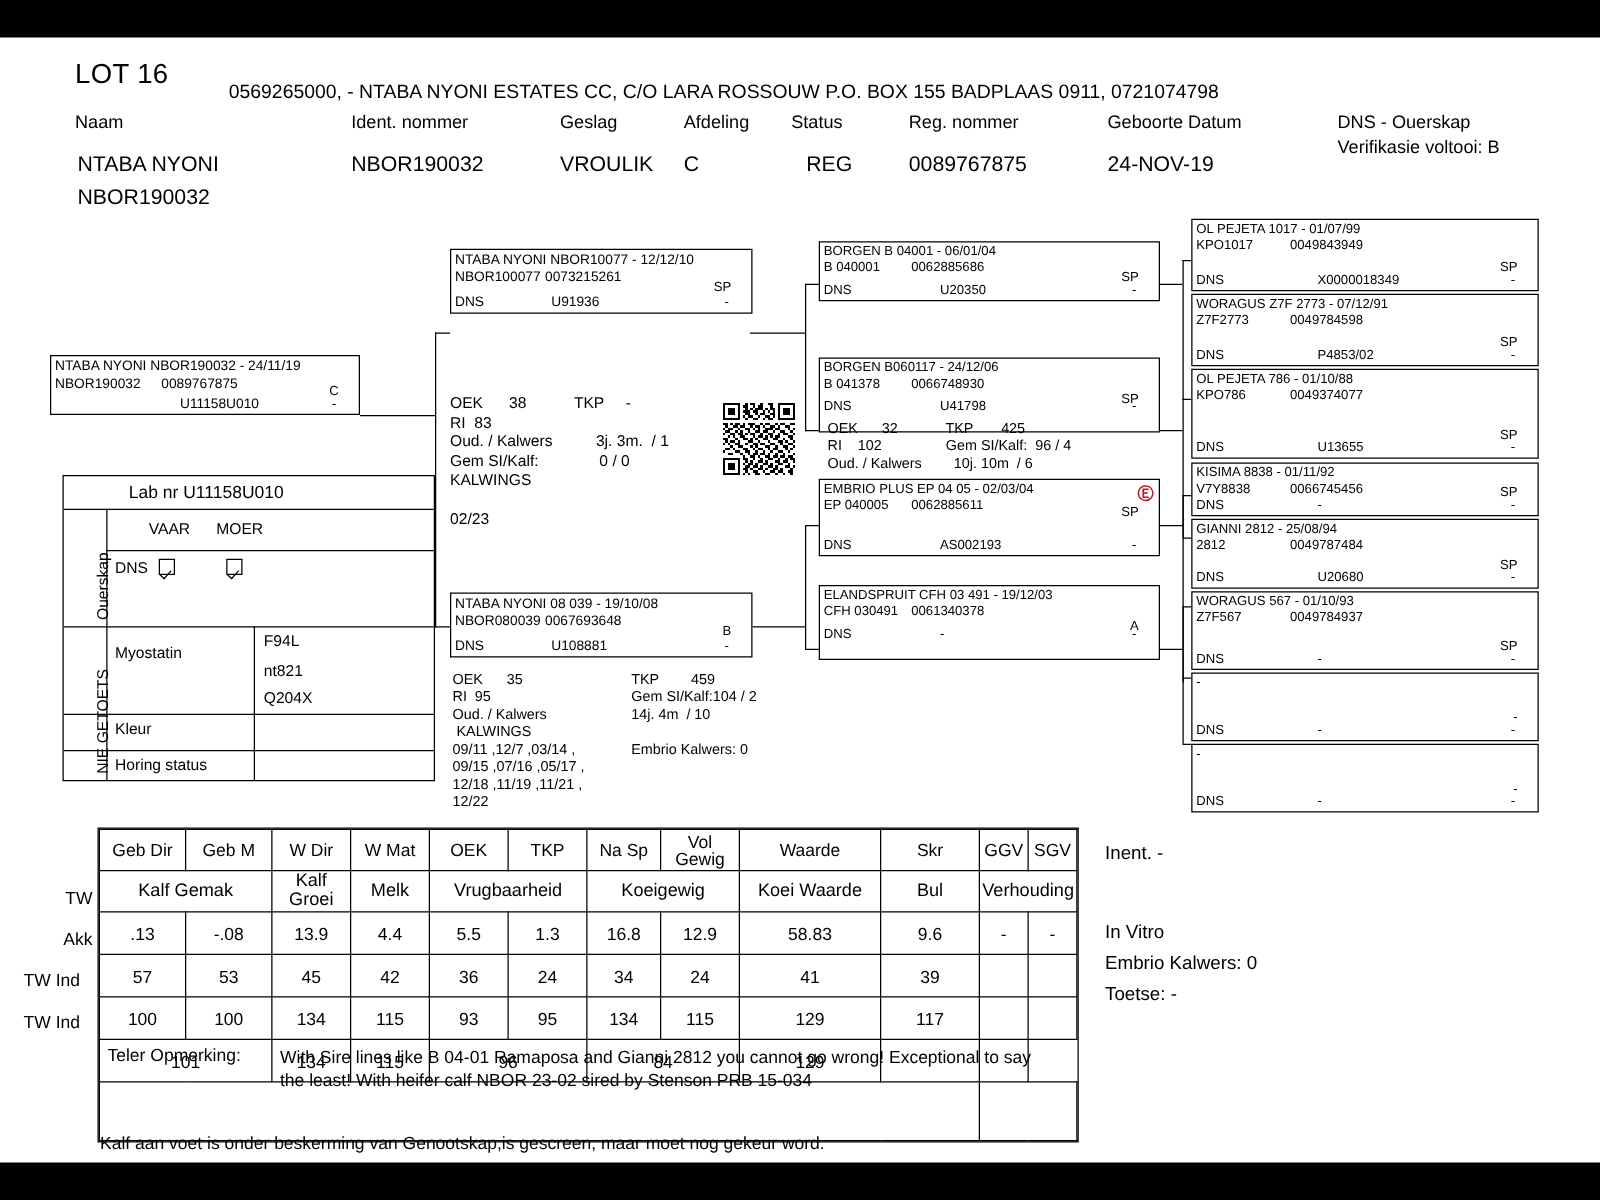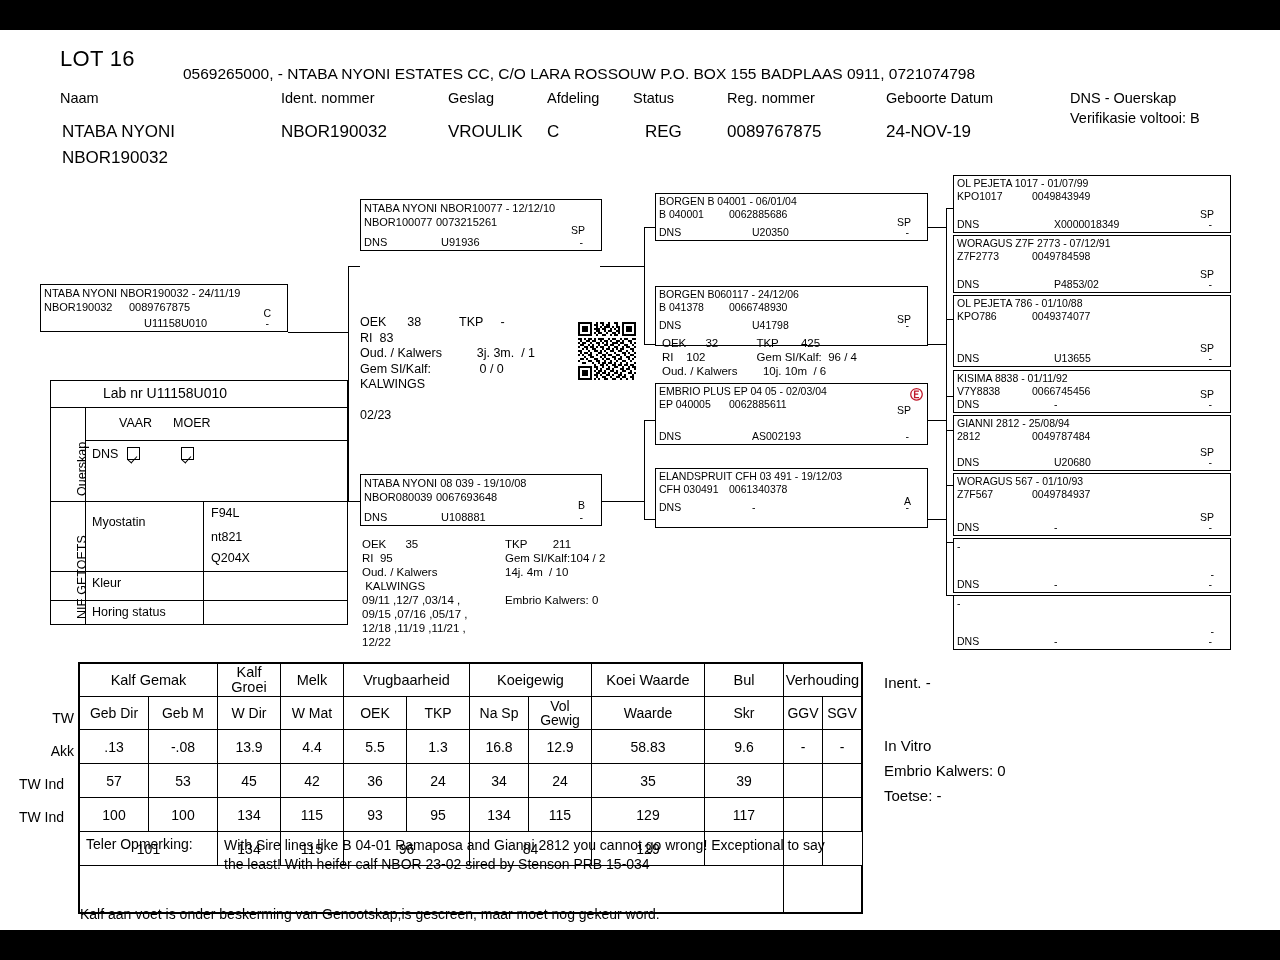--- a/index.html
+++ b/index.html
@@ -426,21 +426,21 @@
     <div class="pb-dash">-</div>
   </div>
   <div class="stats sm" style="left:362px;top:507px;">OEK      35
 RI  95
 Oud. / Kalwers
  KALWINGS
 09/11 ,12/7 ,03/14 ,
 09/15 ,07/16 ,05/17 ,
 12/18 ,11/19 ,11/21 ,
 12/22</div>
-  <div class="stats sm" style="left:505px;top:507px;">TKP        211
+  <div class="stats sm" style="left:505px;top:507px;">TKP        459
 Gem SI/Kalf:104 / 2
 14j. 4m  / 10
 
 Embrio Kalwers: 0</div>
 
   <div class="pbox" style="left:655px;top:163px;width:273px;height:48px;">
     <div class="pb-name">BORGEN B 04001 - 06/01/04</div>
     <div class="pb-reg">B   040001</div>
     <div class="pb-reg2" style="left:73px">0062885686</div>
     <div class="pb-code" style="top:22px;">SP</div>
@@ -554,45 +554,45 @@
         <div class="pb-code" style="top:29px;">-</div>
         <div class="pb-dns">DNS</div>
         <div class="pb-dnsv" style="left:100px">-</div>
         <div class="pb-dash">-</div>
       </div>
     </div>
 
   <div class="btable">
     <table class="bt" id="bt">
         <tbody>
-          <tr>
-            <th colspan="2" style="height:32px;font-size:14.5px;white-space:pre-line;line-height:15px;">Kalf Gemak</th>
-            <th colspan="1" style="height:32px;font-size:14.5px;white-space:pre-line;line-height:15px;">Kalf
-Groei</th>
-            <th colspan="1" style="height:32px;font-size:14.5px;white-space:pre-line;line-height:15px;">Melk</th>
-            <th colspan="2" style="height:32px;font-size:14.5px;white-space:pre-line;line-height:15px;">Vrugbaarheid</th>
-            <th colspan="2" style="height:32px;font-size:14.5px;white-space:pre-line;line-height:15px;">Koeigewig</th>
-            <th colspan="1" style="height:32px;font-size:14.5px;white-space:pre-line;line-height:15px;">Koei Waarde</th>
-            <th colspan="1" style="height:32px;font-size:14.5px;white-space:pre-line;line-height:15px;">Bul</th>
-            <th colspan="2" style="height:32px;font-size:14.5px;white-space:pre-line;line-height:15px;">Verhouding</th>
-          </tr>
           <tr>
             <th style="width:68px;height:32px;font-size:14px;white-space:pre-line;line-height:14px;">Geb Dir</th>
             <th style="width:68px;height:32px;font-size:14px;white-space:pre-line;line-height:14px;">Geb M</th>
             <th style="width:62px;height:32px;font-size:14px;white-space:pre-line;line-height:14px;">W Dir</th>
             <th style="width:62px;height:32px;font-size:14px;white-space:pre-line;line-height:14px;">W Mat</th>
             <th style="width:62px;height:32px;font-size:14px;white-space:pre-line;line-height:14px;">OEK</th>
             <th style="width:62px;height:32px;font-size:14px;white-space:pre-line;line-height:14px;">TKP</th>
             <th style="width:58px;height:32px;font-size:14px;white-space:pre-line;line-height:14px;">Na Sp</th>
             <th style="width:62px;height:32px;font-size:14px;white-space:pre-line;line-height:14px;">Vol
 Gewig</th>
             <th style="width:112px;height:32px;font-size:14px;white-space:pre-line;line-height:14px;">Waarde</th>
             <th style="width:78px;height:32px;font-size:14px;white-space:pre-line;line-height:14px;">Skr</th>
             <th style="width:38px;height:32px;font-size:14px;white-space:pre-line;line-height:14px;">GGV</th>
             <th style="width:38px;height:32px;font-size:14px;white-space:pre-line;line-height:14px;">SGV</th>
+          </tr>
+          <tr>
+            <th colspan="2" style="height:32px;font-size:14.5px;white-space:pre-line;line-height:15px;">Kalf Gemak</th>
+            <th colspan="1" style="height:32px;font-size:14.5px;white-space:pre-line;line-height:15px;">Kalf
+Groei</th>
+            <th colspan="1" style="height:32px;font-size:14.5px;white-space:pre-line;line-height:15px;">Melk</th>
+            <th colspan="2" style="height:32px;font-size:14.5px;white-space:pre-line;line-height:15px;">Vrugbaarheid</th>
+            <th colspan="2" style="height:32px;font-size:14.5px;white-space:pre-line;line-height:15px;">Koeigewig</th>
+            <th colspan="1" style="height:32px;font-size:14.5px;white-space:pre-line;line-height:15px;">Koei Waarde</th>
+            <th colspan="1" style="height:32px;font-size:14.5px;white-space:pre-line;line-height:15px;">Bul</th>
+            <th colspan="2" style="height:32px;font-size:14.5px;white-space:pre-line;line-height:15px;">Verhouding</th>
           </tr>
           <tr>
             <td style="height:33px;">.13</td>
             <td style="height:33px;">-.08</td>
             <td style="height:33px;">13.9</td>
             <td style="height:33px;">4.4</td>
             <td style="height:33px;">5.5</td>
             <td style="height:33px;">1.3</td>
             <td style="height:33px;">16.8</td>
             <td style="height:33px;">12.9</td>
@@ -603,21 +603,21 @@
           </tr>
           <tr>
             <td style="height:33px;">57</td>
             <td style="height:33px;">53</td>
             <td style="height:33px;">45</td>
             <td style="height:33px;">42</td>
             <td style="height:33px;">36</td>
             <td style="height:33px;">24</td>
             <td style="height:33px;">34</td>
             <td style="height:33px;">24</td>
-            <td style="height:33px;">35</td>
+            <td style="height:33px;">41</td>
             <td style="height:33px;">39</td>
             <td style="height:33px;"></td>
             <td style="height:33px;"></td>
           </tr>
           <tr>
             <td style="height:33px;">100</td>
             <td style="height:33px;">100</td>
             <td style="height:33px;">134</td>
             <td style="height:33px;">115</td>
             <td style="height:33px;">93</td>

